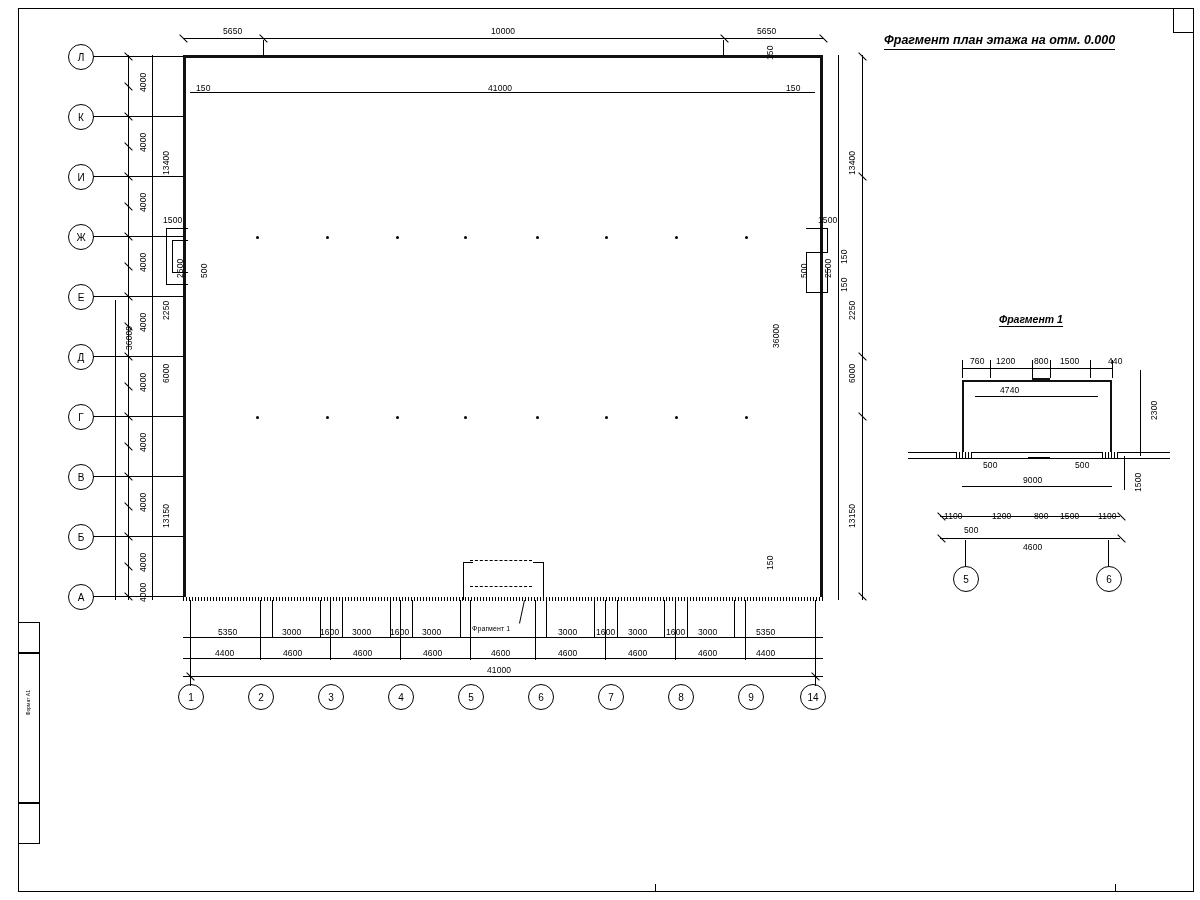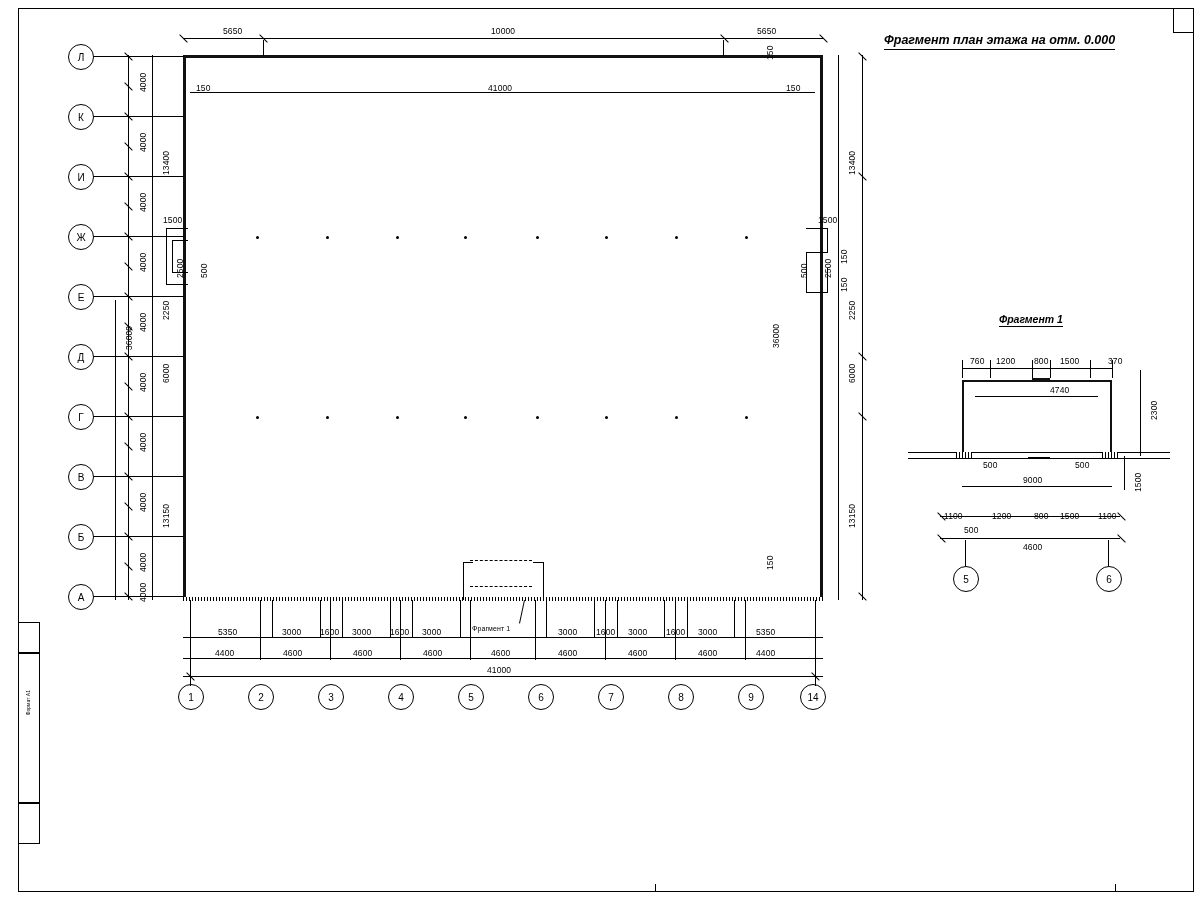--- a/index.html
+++ b/index.html
@@ -356,22 +356,22 @@
   <div class="ln vln" style="left:990px; top:360px; height:18px;"></div>
   <div class="ln vln" style="left:1032px; top:360px; height:18px;"></div>
   <div class="ln vln" style="left:1050px; top:360px; height:18px;"></div>
   <div class="ln vln" style="left:1090px; top:360px; height:18px;"></div>
   <div class="ln vln" style="left:1112px; top:360px; height:18px;"></div>
 
   <div class="lbl" style="left:970px; top:357px;">760</div>
   <div class="lbl" style="left:996px; top:357px;">1200</div>
   <div class="lbl" style="left:1034px; top:357px;">800</div>
   <div class="lbl" style="left:1060px; top:357px;">1500</div>
-  <div class="lbl" style="left:1108px; top:357px;">370</div>
-  <div class="lbl" style="left:1050px; top:386px;">4740</div>
+  <div class="lbl" style="left:1108px; top:357px;">440</div>
+  <div class="lbl" style="left:1000px; top:386px;">4740</div>
   <div class="lbl" style="left:983px; top:461px;">500</div>
   <div class="lbl" style="left:1075px; top:461px;">500</div>
   <div class="lbl" style="left:1023px; top:476px;">9000</div>
   <div class="lbl" style="left:944px; top:512px;">1100</div>
   <div class="lbl" style="left:992px; top:512px;">1200</div>
   <div class="lbl" style="left:1034px; top:512px;">800</div>
   <div class="lbl" style="left:1060px; top:512px;">1500</div>
   <div class="lbl" style="left:1098px; top:512px;">1100</div>
   <div class="lbl" style="left:964px; top:526px;">500</div>
   <div class="lbl" style="left:1023px; top:543px;">4600</div>

